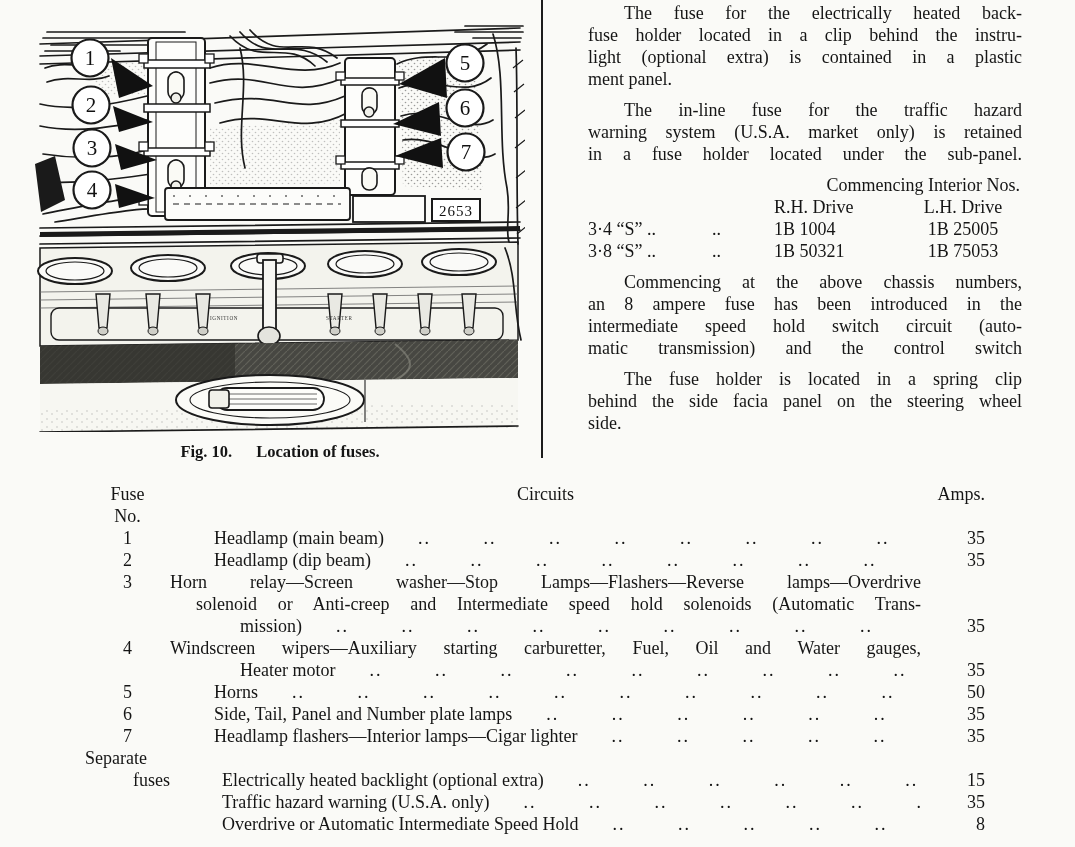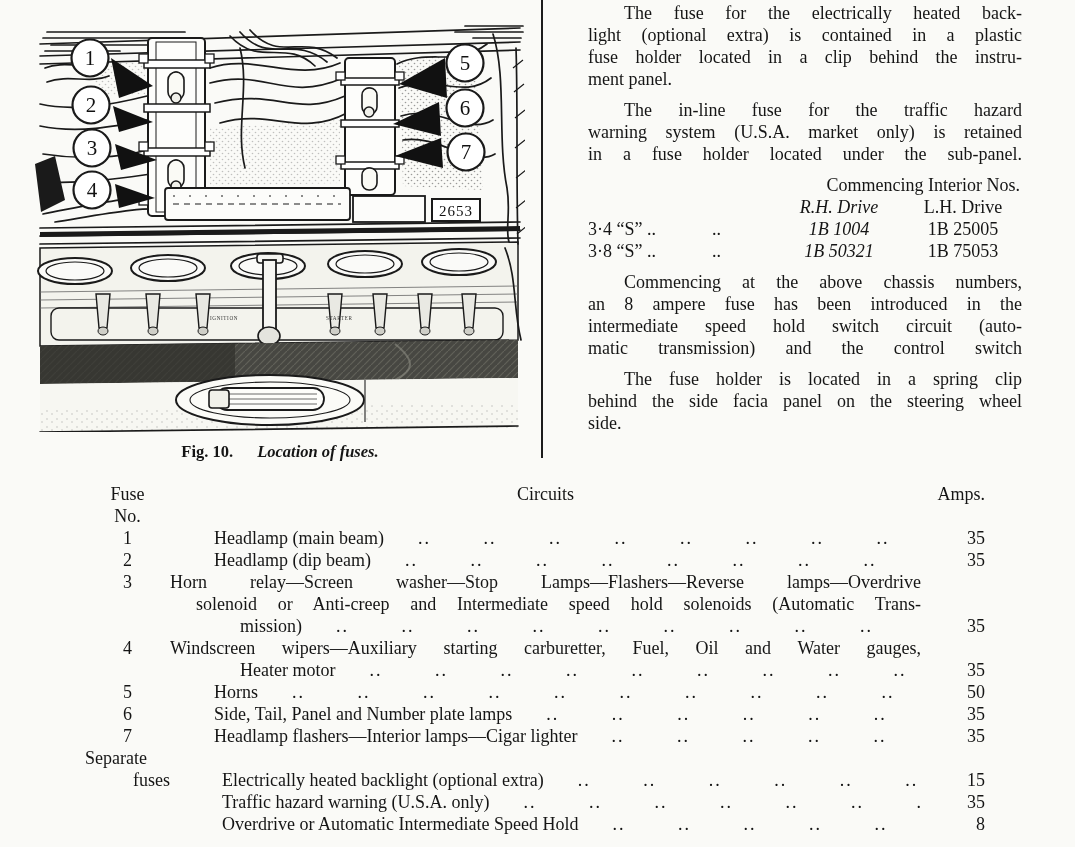--- a/index.html
+++ b/index.html
@@ -4,38 +4,38 @@
 <style>
   html,body{margin:0;padding:0;}
   body{font-family:"Liberation Serif", serif; color:#151515; background:#e9e9e6;}
   .page{position:relative; width:1075px; height:847px; background:#fafaf7; overflow:hidden;
         font-size:18px; line-height:22px;}
 
   
   .figure-wrap{position:absolute; left:35px; top:8px; width:490px; height:424px;}
   .figure-caption{position:absolute; left:35px; top:441px; width:490px; text-align:center;
                   font-size:16.5px; font-weight:bold;}
-  .figure-caption .cap-title{font-style:italic; margin-left:24px;}
+  .figure-caption .cap-title{margin-left:24px;}
   .col-divider{position:absolute; left:541px; top:0; width:2px; height:458px; background:#1c1c1c;}
 
   svg .ln{stroke:#1a1a1a; fill:none; stroke-width:1.7; stroke-linecap:round;}
   svg text{font-family:"Liberation Serif", serif; fill:#111;}
 
   
   .rcol{position:absolute; left:588px; top:2px; width:434px;}
   .para{margin-bottom:9px;}
   .pline{min-height:22px;}
   .pline.just{text-align:justify; text-align-last:justify;}
   .pline.indent{text-indent:36px;}
 
   .chassis{margin:1px 0 9px 0;}
   .ch-title{text-align:right; padding-right:2px;}
   .ch-grid{display:flex;}
   .ch-model{flex:1 1 auto; white-space:pre;}
-  .ch-rh{flex:0 0 130px; text-align:center;font-style:italic;}
+  .ch-rh{flex:0 0 130px; }
   .ch-lh{flex:0 0 118px; text-align:center;}
   .ch-dots{margin-left:56px;}
 
   
   .fuse-table{position:absolute; left:85px; top:483px; width:900px;}
   .fhead{display:flex;}
   .fh-no{flex:0 0 85px; text-align:center;}
   .fh-circ{flex:1 1 auto; text-align:center;}
   .fh-amps{flex:0 0 64px; text-align:right;}
   .frow{display:flex; align-items:flex-end;}
@@ -292,22 +292,22 @@
   <div class="figure-caption">
     <span>Fig. 10.</span><span class="cap-title">Location of fuses.</span>
   </div>
 
   <div class="col-divider"></div>
 
   <div class="rcol">
     <div id="paras-top">
         <div class="para">
           <div class="pline just indent">The fuse for the electrically heated back-</div>
+          <div class="pline just">fuse holder located in a clip behind the instru-</div>
           <div class="pline just">light (optional extra) is contained in a plastic</div>
-          <div class="pline just">fuse holder located in a clip behind the instru-</div>
           <div class="pline">ment panel.</div>
         </div>
         <div class="para">
           <div class="pline just indent">The in-line fuse for the traffic hazard</div>
           <div class="pline just">warning system (U.S.A. market only) is retained</div>
           <div class="pline just">in a fuse holder located under the sub-panel.</div>
         </div>
       </div>
 
     <div class="chassis">

